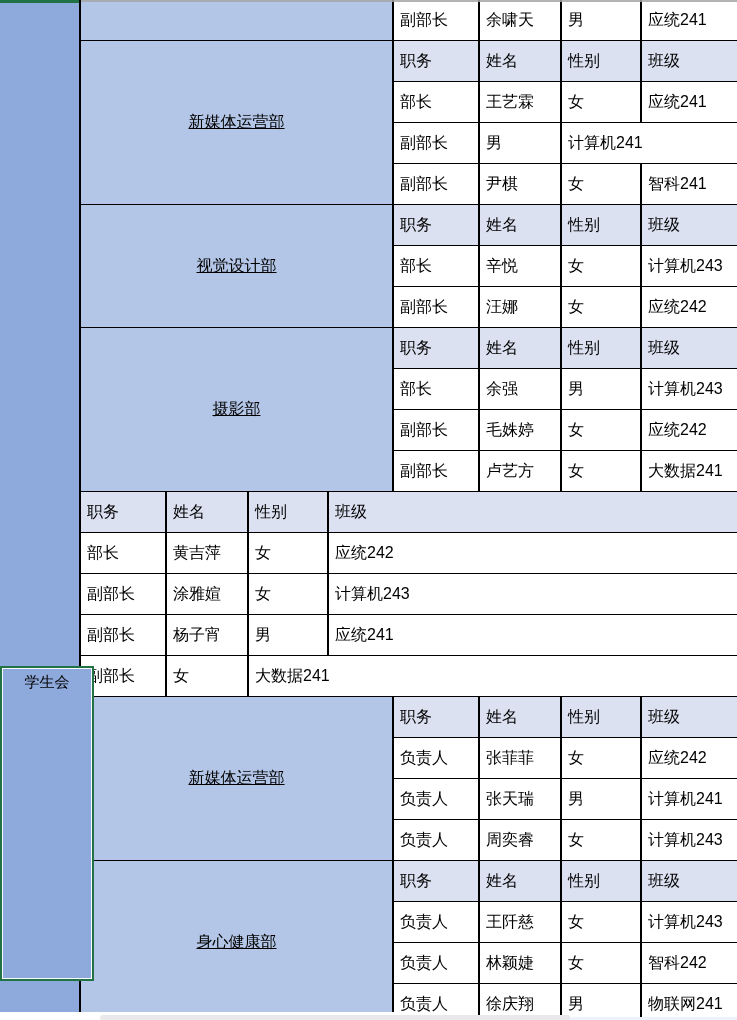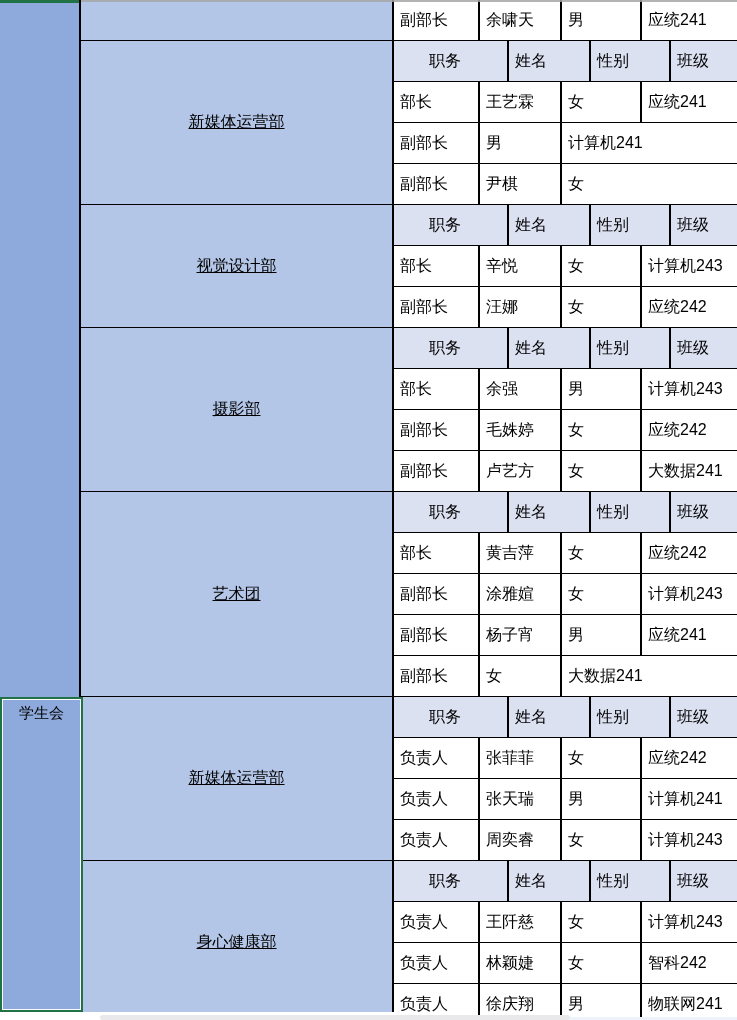--- a/index.html
+++ b/index.html
@@ -14,34 +14,34 @@
     width:313px;box-sizing:border-box;flex:0 0 313px;
     border-right:2px solid var(--grid);border-bottom:1px solid var(--grid);
     background:var(--col-b);
     display:flex;align-items:center;justify-content:center;text-align:center;text-decoration:underline;
   }
   .rows-col{flex:1;display:flex;flex-direction:column;}
   .row{
     display:grid;grid-template-columns:86px 82px 80px 1fr;
     height:41px;box-sizing:border-box;border-bottom:1px solid var(--grid);background:#fff;
   }
-  .row.header{background:var(--header-fill);padding-left:29px;}
+  .row.header{background:var(--header-fill);}
   .row.header .cell{background:var(--header-fill);}
   .cell{
     box-sizing:border-box;border-right:2px solid var(--grid);
     display:flex;align-items:center;padding-left:6px;overflow:hidden;white-space:nowrap;
   }
   .cell:last-child{border-right:none;}
   
   .col-a{
     position:absolute;left:0;top:0;width:81px;height:1012px;box-sizing:border-box;
     background:var(--col-a);border-right:2px solid var(--grid);
   }
   .sel{
-    position:absolute;left:0;top:697px;width:83px;height:315px;box-sizing:border-box;
+    position:absolute;left:0;top:666px;width:94px;height:315px;box-sizing:border-box;
     border:2px solid var(--green);box-shadow:inset 0 0 0 1px rgba(255,255,255,.95);
     background:var(--col-a);
     display:flex;justify-content:center;align-items:flex-start;padding-top:5px;
     font-size:15px;
   }
   .green-top{position:absolute;left:0;top:0;width:79px;height:3px;background:var(--green);}
   .gray-top{position:absolute;left:81px;top:0;width:656px;height:2px;background:var(--gray);opacity:.85;}
   .bottom-strip-left{position:absolute;left:0;top:1012px;width:394px;height:8px;background:#fff;}
   .bottom-strip-right{position:absolute;left:394px;top:1017px;width:343px;height:3px;background:#eef2fa;}
   .scrollbar-hint{position:absolute;left:100px;top:1015px;width:470px;height:5px;border-radius:3px;background:#e9e9ec;}
@@ -80,20 +80,21 @@
   </div>
           <div class="row">
     <span class="cell">副部长</span>
     <span class="cell">男</span>
     <span class="cell">计算机241</span>
   </div>
           <div class="row">
     <span class="cell">副部长</span>
     <span class="cell">尹棋</span>
     <span class="cell">女</span>
+    <span class="cell">智科241</span>
   </div>
         </div>
   </div>
 
   <div class="section">
     <div class="dept">视觉设计部</div>
     <div class="rows-col">
           <div class="row header">
     <span class="cell">职务</span>
     <span class="cell">姓名</span>
@@ -139,21 +140,20 @@
           <div class="row">
     <span class="cell">副部长</span>
     <span class="cell">卢艺方</span>
     <span class="cell">女</span>
     <span class="cell">大数据241</span>
   </div>
         </div>
   </div>
 
   <div class="section">
-    <div class="dept">艺术团</div>
     <div class="rows-col">
           <div class="row header">
     <span class="cell">职务</span>
     <span class="cell">姓名</span>
     <span class="cell">性别</span>
     <span class="cell">班级</span>
   </div>
           <div class="row">
     <span class="cell">部长</span>
     <span class="cell">黄吉萍</span>

